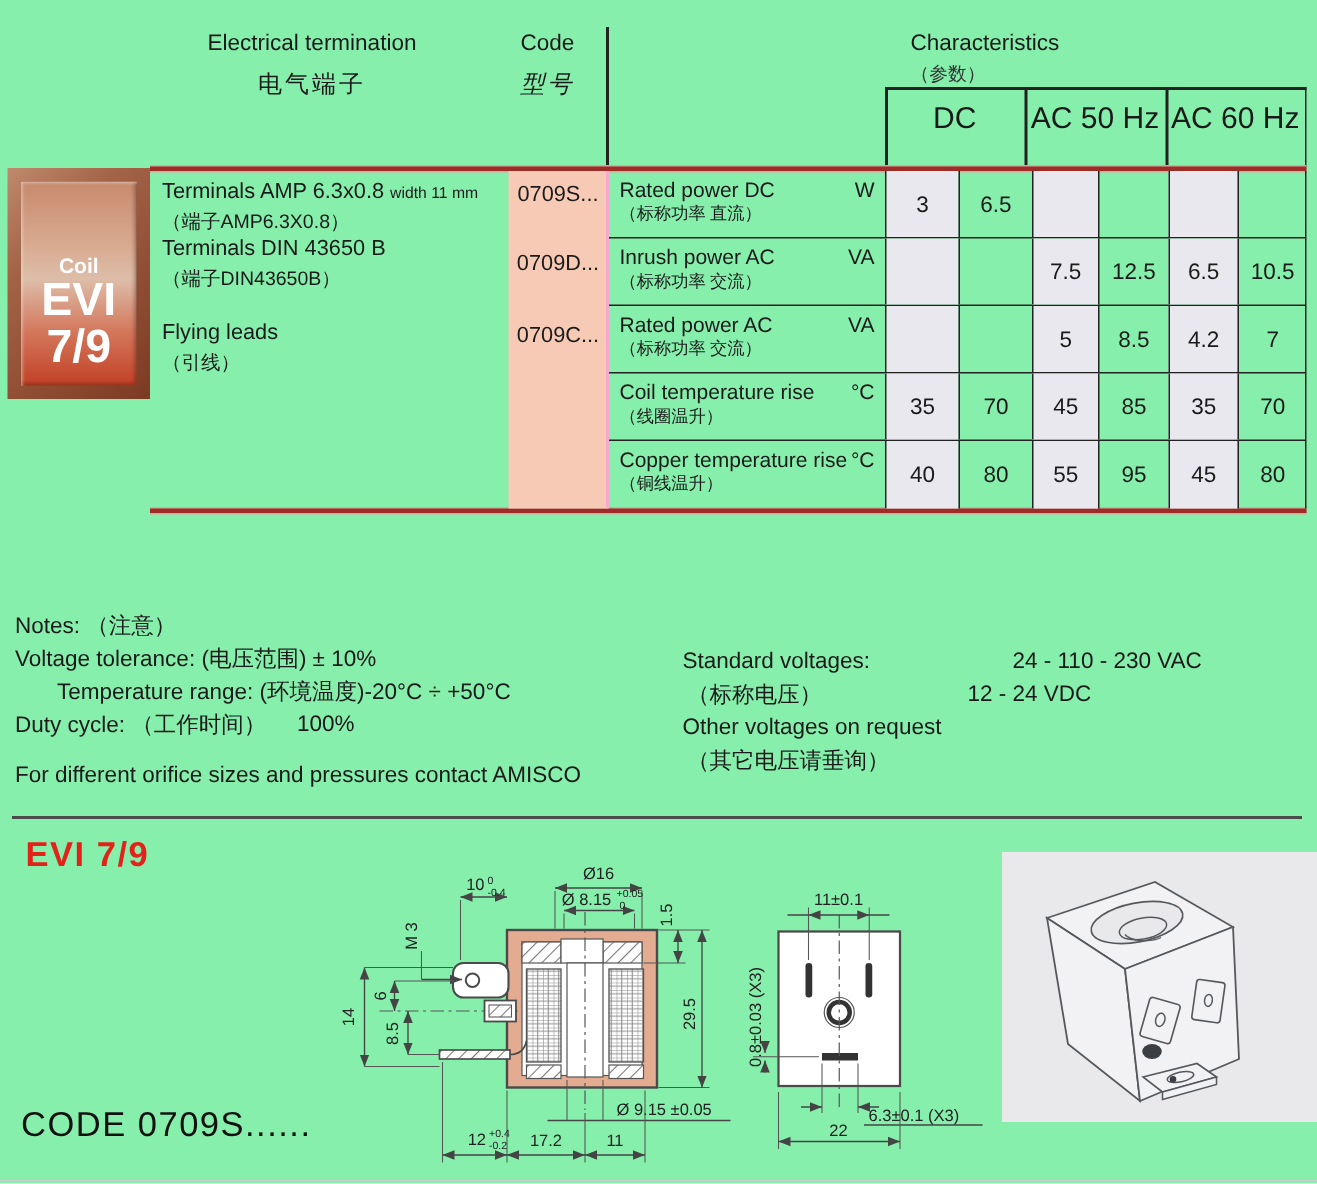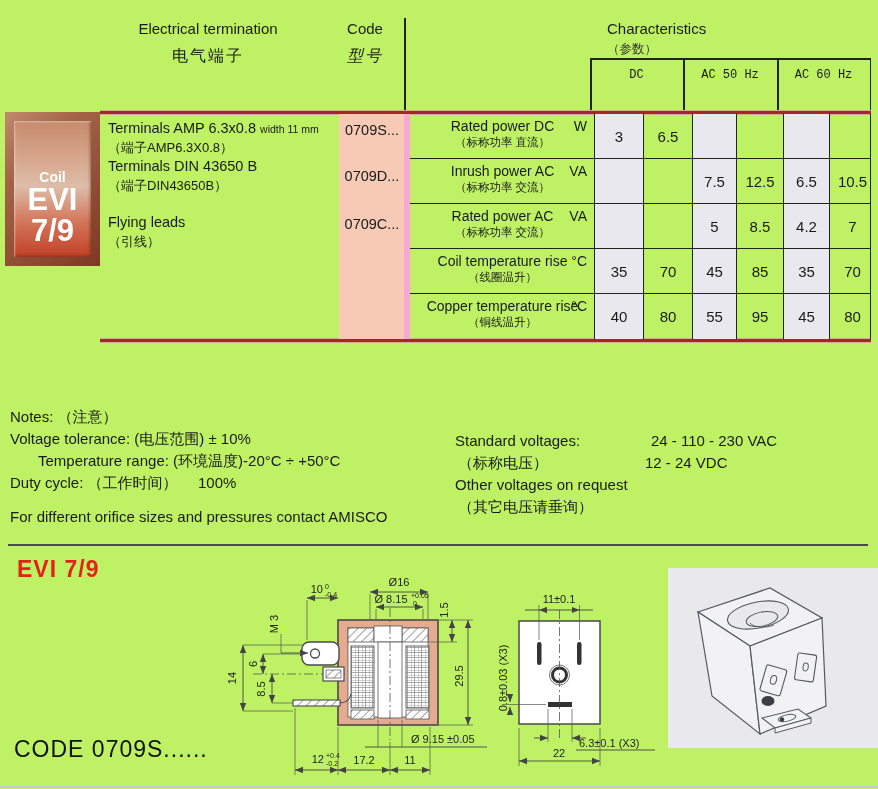--- a/index.html
+++ b/index.html
@@ -1,27 +1,27 @@
 <!DOCTYPE html>
 <html><head>
 <meta charset="utf-8">
 <style>
   html,body{margin:0;padding:0;background:#fff;}
-  #page{position:relative;width:878px;height:789px;background:#bef264;overflow:hidden;
+  #page{position:relative;width:878px;height:789px;background:#86efac;overflow:hidden;
         font-family:"Liberation Sans",sans-serif;color:#1a1a1a;}
   .abs{position:absolute;}
   .ctr{text-align:center;}
   .hline{position:absolute;background:#222;}
   .vline{position:absolute;background:#222;}
   .redline{position:absolute;background:#9b2d26;box-shadow:0 1px 0 #d9a79f, 0 -1px 0 #d9a79f;}
   
   .hdr-en{font-size:15px;}
   .hdr-zh{font-size:16px;letter-spacing:2px;}
   .char-zh{font-size:12.5px;color:#333;}
-  .grp{font-size:12px;font-family:Liberation Mono, monospace;}
+  .grp{font-size:20px;}
   
   #badge{position:absolute;left:5px;top:112px;width:95px;height:154px;
          background:linear-gradient(135deg,#c08a6d 0%,#a36347 30%,#7c3a22 100%);
          display:flex;align-items:center;justify-content:center;}
   #badge .inner{width:77px;height:136px;
          background:linear-gradient(180deg,#c78a6c 0%,#d8a98f 30%,#ddbda9 48%,#d3765a 74%,#c24126 100%);
          box-shadow:inset 1px 1px 2px rgba(255,255,255,.5), inset -1px -1px 3px rgba(60,10,0,.45);
          display:flex;flex-direction:column;align-items:center;justify-content:flex-end;
          padding-bottom:10px;box-sizing:border-box;color:#fff;font-weight:bold;text-align:center;}
   #badge .l1{font-size:14px;margin-bottom:0px;}
@@ -29,21 +29,21 @@
   #badge .l3{font-size:31px;line-height:32px;}
   
   .term{position:absolute;left:108px;width:228px;}
   .term .en{font-size:14.5px;}
   .term .en .small{font-size:10.5px;}
   .term .zh{font-size:13px;margin-top:3px;}
   .code-cell{position:absolute;left:339px;width:66px;text-align:center;font-size:14.5px;}
   #pinkcol{position:absolute;left:339px;top:114px;width:66px;height:225px;background:#f6cab5;}
   
   #cgrid{position:absolute;left:404px;top:114px;width:467px;height:225px;
-         border-left:6px solid #f9a8d4;border-right:1.6px solid #222;box-sizing:border-box;text-align:center;}
+         border-left:2px solid #f9a8d4;border-right:1.6px solid #222;box-sizing:border-box;}
   .crow{display:grid;grid-template-columns:184px 49px 49px 44px 47px 46px 46px;height:45px;
         border-bottom:1.4px solid #222;box-sizing:border-box;}
   .crow:last-child{border-bottom:none;}
   .c-label{position:relative;padding:4px 6px 0 7px;box-sizing:border-box;}
   .c-label .en{font-size:14px;}
   .c-label .zh{font-size:11.5px;margin-top:1px;font-family:Liberation Serif, serif;}
   .c-label .unit{position:absolute;right:7px;top:4px;font-size:14px;}
   .c-val{display:flex;align-items:center;justify-content:center;font-size:15px;
          border-left:1.4px solid #222;box-sizing:border-box;}
   .shade{background:#e8e8ee;}
@@ -185,21 +185,21 @@
 
   <div class="note" style="left:10px;top:408px;">Notes: （注意）</div>
   <div class="note" style="left:10px;top:430px;">Voltage tolerance: (电压范围) ± 10%</div>
   <div class="note" style="left:10px;top:452px;margin-left:28px;">Temperature range: (环境温度)-20°C ÷ +50°C</div>
   <div class="note" style="left:10px;top:474px;">Duty cycle: （工作时间）</div>
   <div class="note" style="left:198px;top:474px;">100%</div>
   <div class="note" style="left:10px;top:508px;">For different orifice sizes and pressures contact AMISCO</div>
 
   <div class="note" style="left:455px;top:432px;">Standard voltages:</div>
   <div class="note" style="left:458px;top:454px;">（标称电压）</div>
-  <div class="note" style="left:651px;top:432px;">24 - 110 - 230 VAC</div>
+  <div class="note" style="left:675px;top:432px;">24 - 110 - 230 VAC</div>
   <div class="note" style="left:645px;top:454px;">12 - 24 VDC</div>
   <div class="note" style="left:455px;top:476px;">Other voltages on request</div>
   <div class="note" style="left:458px;top:498px;">（其它电压请垂询）</div>
 
   <div id="divider"></div>
   <div id="evi-title">EVI 7/9</div>
   <div id="code-line">CODE 0709S......</div>
   <div id="bottomline"></div>
 
   <svg class="abs" style="left:215px;top:550px;" width="365" height="239" viewBox="0 0 365 239">

